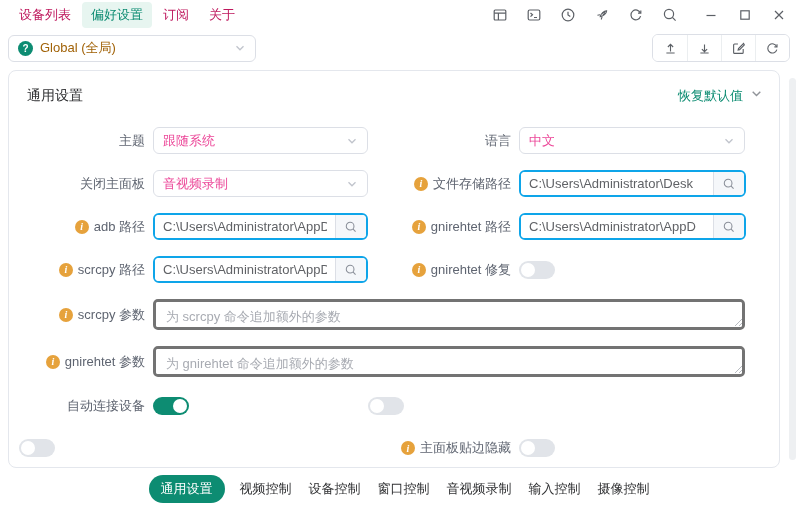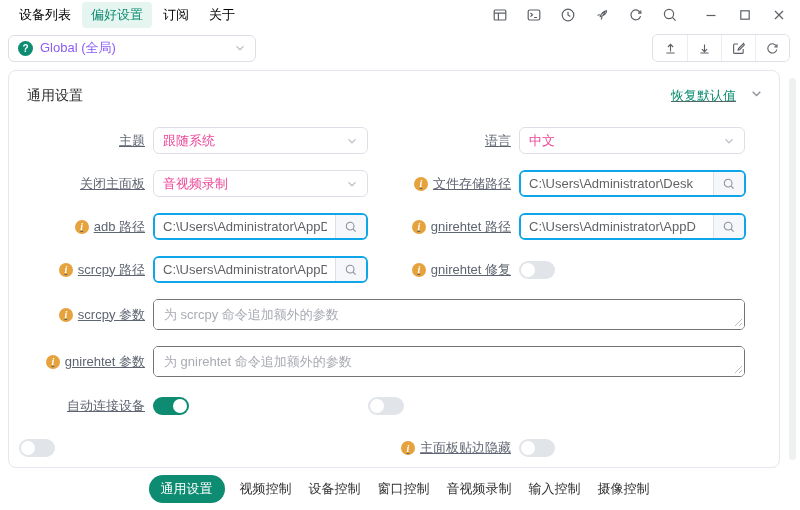--- a/index.html
+++ b/index.html
@@ -8,71 +8,71 @@
     font-family: "Liberation Sans", "DejaVu Sans", sans-serif;
     font-size: 13px;
     color: #606266;
     background: #ffffff;
     position: relative;
   }
   svg { display:block; }
 
   
   .titlebar { height:30px; display:flex; align-items:center; padding-left:10px; }
-  .menu-item { padding:4px 9px; margin-right:2px; color:#000000; border-radius:4px; cursor:default; white-space:nowrap; }
+  .menu-item { padding:4px 9px; margin-right:2px; color:#be185d; border-radius:4px; cursor:default; white-space:nowrap; }
   .menu-item.active { background:#e7f5f0; color:#0d8c72; }
   .tb-icons { margin-left:auto; display:flex; align-items:center; gap:18px; }
   .tb-icons .ticon { width:16px; height:16px; color:#5c6066; }
   .win-ctrls { display:flex; align-items:center; gap:20px; margin:0 14px 0 26px; }
   .win-ctrls .ticon { width:14px; height:14px; color:#5c6066; }
 
   
   .toolbar { height:36px; display:flex; align-items:center; padding:0 10px 0 8px; }
   .scope-select { width:248px; height:27px; border:1px solid #dcdfe6; border-radius:6px;
     display:flex; align-items:center; padding:0 9px; background:#fff; }
   .scope-icon { width:15px; height:15px; border-radius:50%; background:#0d8c72; color:#fff;
     font-size:10px; font-weight:bold; display:flex; align-items:center; justify-content:center; margin-right:7px; flex:0 0 auto;}
-  .scope-text { flex:1; color:#8b5cf6; }
+  .scope-text { flex:1; color:#a16207; }
   .btn-group { margin-left:auto; display:flex; border:1px solid #dcdfe6; border-radius:6px; overflow:hidden; height:28px; background:#fff; }
   .btn-group .gbtn { width:34px; display:flex; align-items:center; justify-content:center; color:#5c6066; background:#fff; border:none; border-left:1px solid #ebeef0; cursor:pointer; }
   .btn-group .gbtn:first-child { border-left:none; }
 
   
   .card { position:absolute; left:8px; top:70px; width:772px; height:398px;
     border:1px solid #e4e7ed; border-radius:8px; background:#fff; overflow:hidden; }
   .scroll-thumb { position:absolute; right:4px; top:78px; width:7px; height:382px; border-radius:4px; background:#eef0f2; }
 
   .sec-head { display:flex; align-items:center; padding:16px 16px 0 18px; }
   .sec-title { font-size:14px; color:#303133; }
-  .sec-right { margin-left:auto; display:flex; align-items:flex-start; gap:14px;text-decoration:underline; }
+  .sec-right { margin-left:auto; display:flex; align-items:flex-start; gap:7px; }
   .reset-link { color:#0d8c72; cursor:pointer; }
 
   .form { padding:22px 34px 0 10px; }
   .frow { display:flex; margin-bottom:16px; align-items:flex-start; }
   .col { display:flex; align-items:center; }
   .lbl { display:flex; align-items:center; justify-content:flex-end; gap:5px;
-         color:#5e6470; height:27px; margin-right:8px; white-space:nowrap;text-decoration:underline; }
+         color:#5e6470; height:27px; margin-right:8px; white-space:nowrap; }
   .lbl-l { width:126px; flex:0 0 126px; }
   .lbl-r { width:143px; flex:0 0 143px; }
   .info-ic { width:14px; height:14px; border-radius:50%; background:#e6a23c; color:#fff;
     font-size:10px; font-weight:bold; font-style:italic; display:flex; align-items:center; justify-content:center; flex:0 0 auto; font-family:"Liberation Serif", serif;}
   .ctl-l { width:215px; flex:0 0 215px; }
   .ctl-r { flex:1; }
 
   .select { height:27px; border:1px solid #dcdfe6; border-radius:6px; background:#fff;
     display:flex; align-items:center; justify-content:space-between; padding:0 9px; width:100%; cursor:pointer; }
   .select .sval { color:#ec4899; }
 
   .path-group { display:flex; height:27px; border:2px solid #0ea5e9; border-radius:6px; overflow:hidden; width:100%; background:#fff; }
   .path-group input { border:none; outline:none; flex:1; min-width:0; padding:0 8px; font-size:13px; color:#606266; font-family:inherit; background:#fff; }
   .path-append { width:31px; flex:0 0 31px; background:#f5f7fa; border-left:1px solid #dcdfe6;
     display:flex; align-items:center; justify-content:center; color:#8a8f99; cursor:pointer; }
 
   .ta-wrap { position:relative; flex:1; }
-  .ta-wrap textarea { width:100%; height:31px; resize:none; border:1px solid #737373; border-radius:5px;
+  .ta-wrap textarea { width:100%; height:31px; resize:none; border:3px solid #737373; border-radius:5px;
     padding:6px 10px; font-size:13px; color:#606266; font-family:inherit; outline:none; display:block; }
   .ta-wrap textarea::placeholder { color:#a8abb2; }
   .grip { position:absolute; right:2px; bottom:3px; color:#b8bcc2; }
 
   .switch { width:36px; height:18px; border-radius:9px; background:#e1e4e9; position:relative; cursor:pointer; flex:0 0 auto; }
   .switch .knob { position:absolute; top:2px; left:2px; width:14px; height:14px; border-radius:50%; background:#fff; }
   .switch.on { background:#0d8c72; }
   .switch.on .knob { left:auto; right:2px; }
   .trow { margin-bottom:24px; }
 

